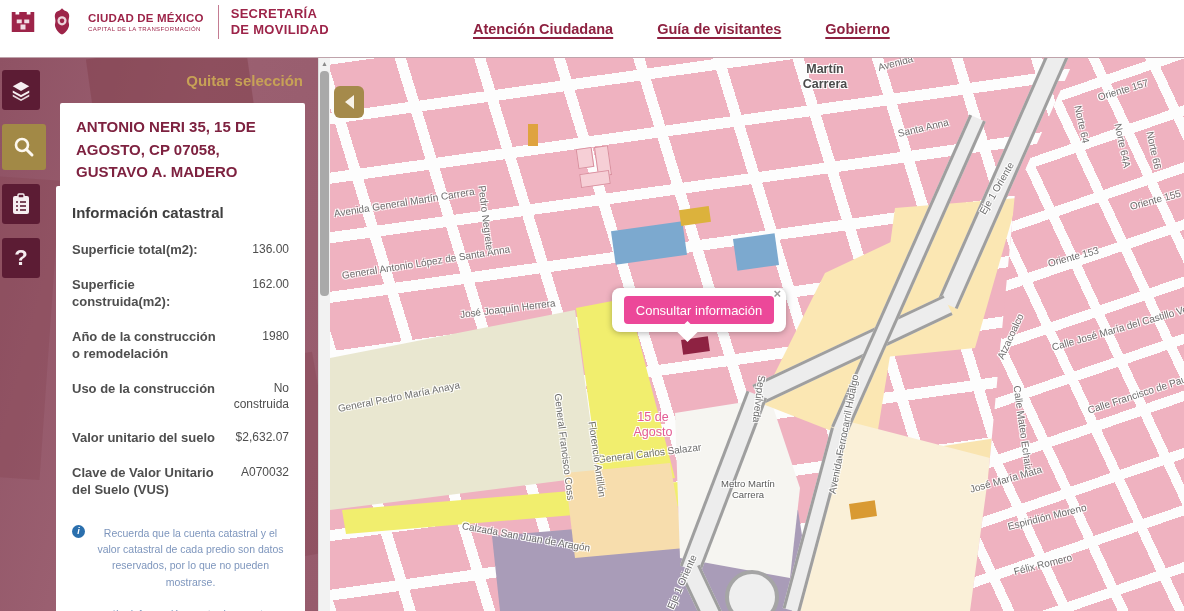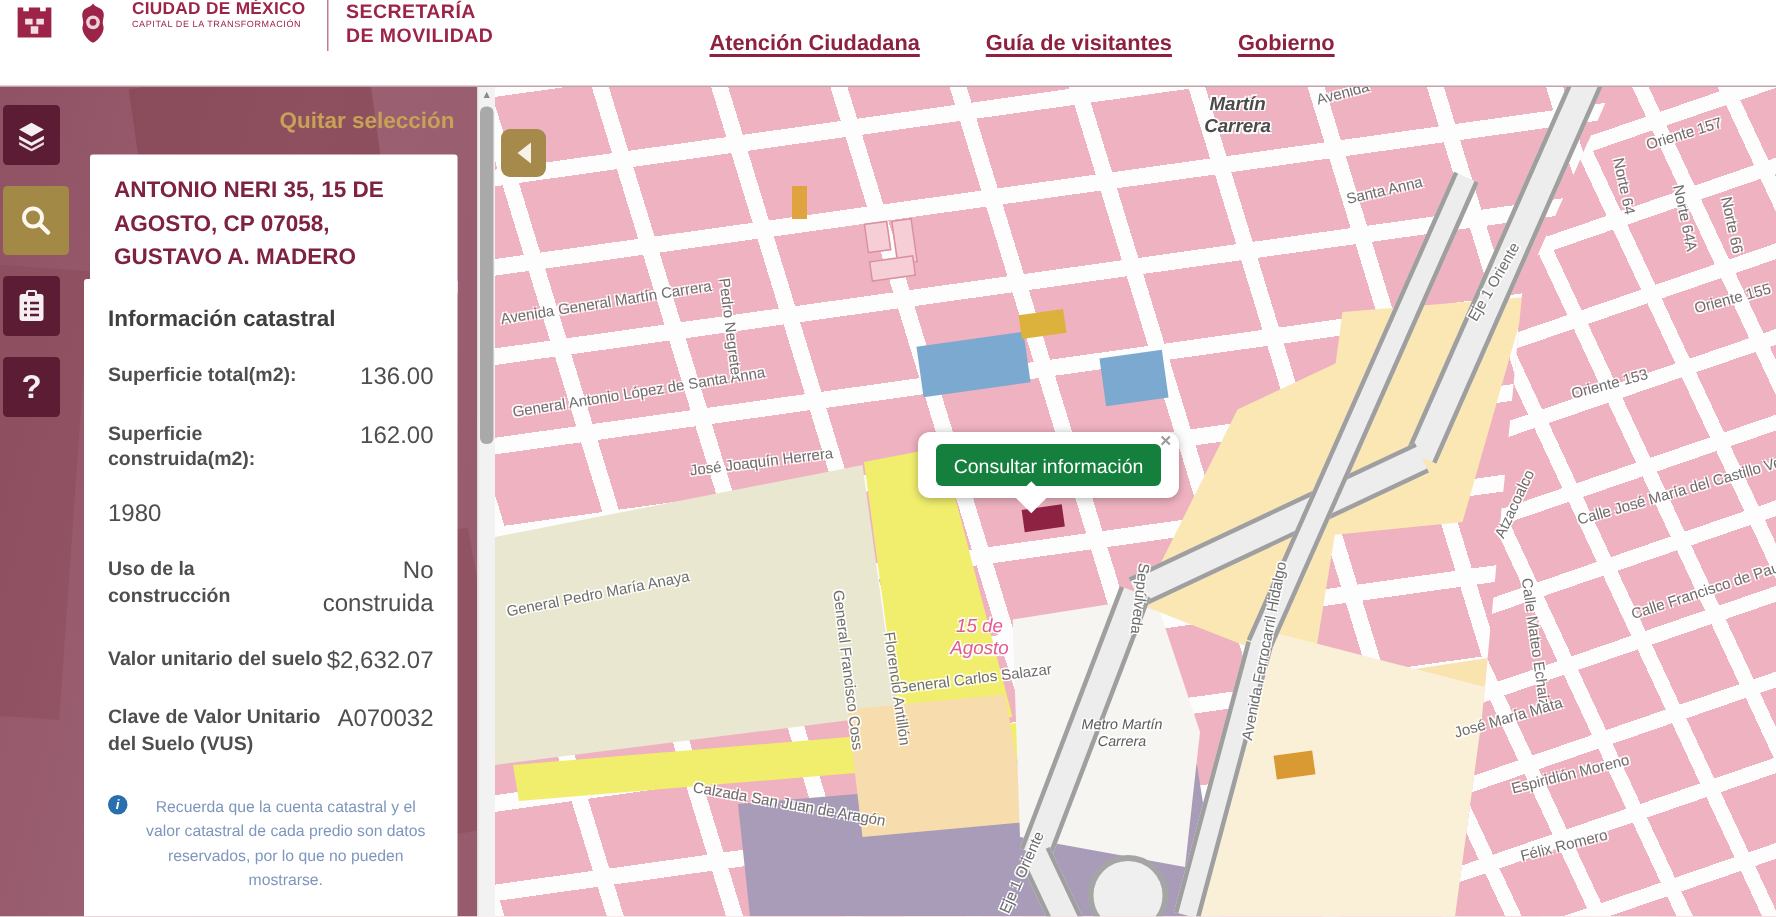--- a/index.html
+++ b/index.html
@@ -2,21 +2,21 @@
 <html><head>
 <meta charset="utf-8">
 <style>
   * { margin:0; padding:0; box-sizing:border-box; }
   html,body { width:1184px; height:611px; overflow:hidden; background:#fff;
               font-family:"Liberation Sans", sans-serif; }
 
   
   .header { position:relative; width:1184px; height:58px; background:#fff;
             border-bottom:1px solid #bfa3ab; }
-  .brand { position:absolute; left:8px; top:0; height:44px; display:flex; align-items:flex-start; }
+  .brand { position:absolute; left:8px; top:0; height:44px; display:flex; align-items:center; }
   .brand svg { display:block; }
   .logo1 { margin-right:10px; }
   .logo2 { margin-right:12px; }
   .city-name { color:#9d2449; font-weight:bold; font-size:11.5px; letter-spacing:.2px; }
   .city-tag  { color:#9d2449; font-size:6px; letter-spacing:.4px; margin-top:2px; }
   .brand-divider { width:1px; height:34px; background:#9d2449; opacity:.6; margin:0 12px 0 14px; }
   .agency { color:#9d2449; font-weight:bold; font-size:13px; line-height:1.25; letter-spacing:.3px; }
   .nav { position:absolute; left:473px; top:0; height:58px; display:flex; align-items:center; gap:44px; }
   .nav a { color:#8e2140; font-weight:bold; font-size:14.5px; text-decoration:underline;
            text-decoration-thickness:2px; text-underline-offset:3px; cursor:pointer; }
@@ -43,21 +43,21 @@
 
   .address-card { position:absolute; left:60px; top:45px; width:245px; background:#fff;
                   border-radius:2px; padding:13px 16px; z-index:4;
                   color:#7e2240; font-weight:bold; font-size:15px; line-height:1.5; }
 
   .info-card { position:absolute; left:56px; top:128px; width:249px; height:520px; background:#fff;
                border-radius:2px; padding:18px 16px; z-index:4; }
   .info-title { font-size:15px; font-weight:bold; color:#3f3f3f; margin-bottom:20px; }
   .field-row { display:flex; justify-content:space-between; margin-bottom:17px; }
   .field-label { font-size:13px; font-weight:bold; color:#4e4e4e; width:150px; line-height:1.35; }
-  .field-value { font-size:16px; color:#4e4e4e; text-align:right; max-width:90px; line-height:1.35; }
+  .field-value { font-size:12px; color:#4e4e4e; text-align:right; max-width:90px; line-height:1.35; }
   .note1 { display:flex; gap:7px; margin-top:26px; }
   .info-dot { flex:0 0 13px; width:13px; height:13px; border-radius:50%; background:#2a6fad;
               color:#fff; font-size:9px; font-weight:bold; text-align:center; line-height:13px;
               font-style:italic; }
   .note-text { font-size:10.5px; color:#7e96bd; line-height:1.55;text-align:center; }
   .note2 { margin-top:16px; margin-left:20px; }
 
   
   .scrollbar { position:relative; width:12px; height:553px; background:#f2f2f2;
                border-left:1px solid #dcdcdc; cursor:pointer; }
@@ -115,36 +115,36 @@
   .bldg { position:absolute; background:#f6cfd6; border:1px solid #d98f9e; transform:rotate(-8deg); }
   .b1 { left:247px; top:90px;  width:16px; height:20px; }
   .b2 { left:266px; top:88px;  width:14px; height:30px; }
   .b3 { left:250px; top:114px; width:30px; height:14px; }
 
   #map-labels { position:absolute; inset:0; z-index:7; pointer-events:none; }
   .street-label { position:absolute; font-size:10px; color:#6e6e6e; white-space:nowrap;
                   transform-origin:0 50%;
                   text-shadow:-1px -1px 0 #fff,1px -1px 0 #fff,-1px 1px 0 #fff,1px 1px 0 #fff; }
   .place-label { position:absolute; text-align:center; line-height:1.2;
-                 text-shadow:-1px -1px 0 #fff,1px -1px 0 #fff,-1px 1px 0 #fff,1px 1px 0 #fff;font-style:italic; }
+                 text-shadow:-1px -1px 0 #fff,1px -1px 0 #fff,-1px 1px 0 #fff,1px 1px 0 #fff; }
   .place-city { font-size:12.5px; font-weight:bold; color:#4b4b4b; width:90px; }
   .place-neighborhood { font-size:12.5px; color:#e35b94; width:70px;margin-top:32px; }
   .place-poi { font-size:9.5px; color:#5a5a5a; width:80px; }
 
   .collapse-btn { position:absolute; left:4px; top:28px; width:30px; height:32px; background:#a58a4b;
                   border-radius:6px; z-index:10; display:flex; align-items:center; justify-content:center;
                   cursor:pointer; }
   .collapse-btn .tri { width:0; height:0; border-top:7px solid transparent; border-bottom:7px solid transparent;
                        border-right:9px solid #f7f2e8; }
 
   .map-popup { position:absolute; left:282px; top:230px; width:174px; height:44px; background:#fff;
                border-radius:8px; box-shadow:0 1px 6px rgba(0,0,0,.3); z-index:10; }
   .map-popup::after { content:""; position:absolute; bottom:-7px; left:68px; width:15px; height:15px;
                       background:#fff; transform:rotate(45deg); }
-  .popup-btn { position:absolute; left:12px; top:8px; right:12px; bottom:8px; background:#15803d;
+  .popup-btn { position:absolute; left:12px; top:8px; right:12px; bottom:8px; background:#ec4899;
                border:none; border-radius:4px; color:#fff; font-size:13px;
                font-family:"Liberation Sans",sans-serif; cursor:pointer; }
   .popup-close { position:absolute; right:5px; top:-1px; color:#9b9b9b; font-size:13px;
                  font-weight:bold; cursor:pointer; line-height:13px; }
 </style>
 </head>
 <body>
 
 <div class="header">
   <div class="brand">
@@ -223,20 +223,21 @@
       <div id="fields">
           <div class="field-row">
             <div class="field-label">Superficie total(m2):</div>
             <div class="field-value">136.00</div>
           </div>
           <div class="field-row">
             <div class="field-label">Superficie construida(m2):</div>
             <div class="field-value">162.00</div>
           </div>
           <div class="field-row">
+            <div class="field-label">Año de la construcción o remodelación</div>
             <div class="field-value">1980</div>
           </div>
           <div class="field-row">
             <div class="field-label">Uso de la construcción</div>
             <div class="field-value">No construida</div>
           </div>
           <div class="field-row">
             <div class="field-label">Valor unitario del suelo</div>
             <div class="field-value">$2,632.07</div>
           </div>

